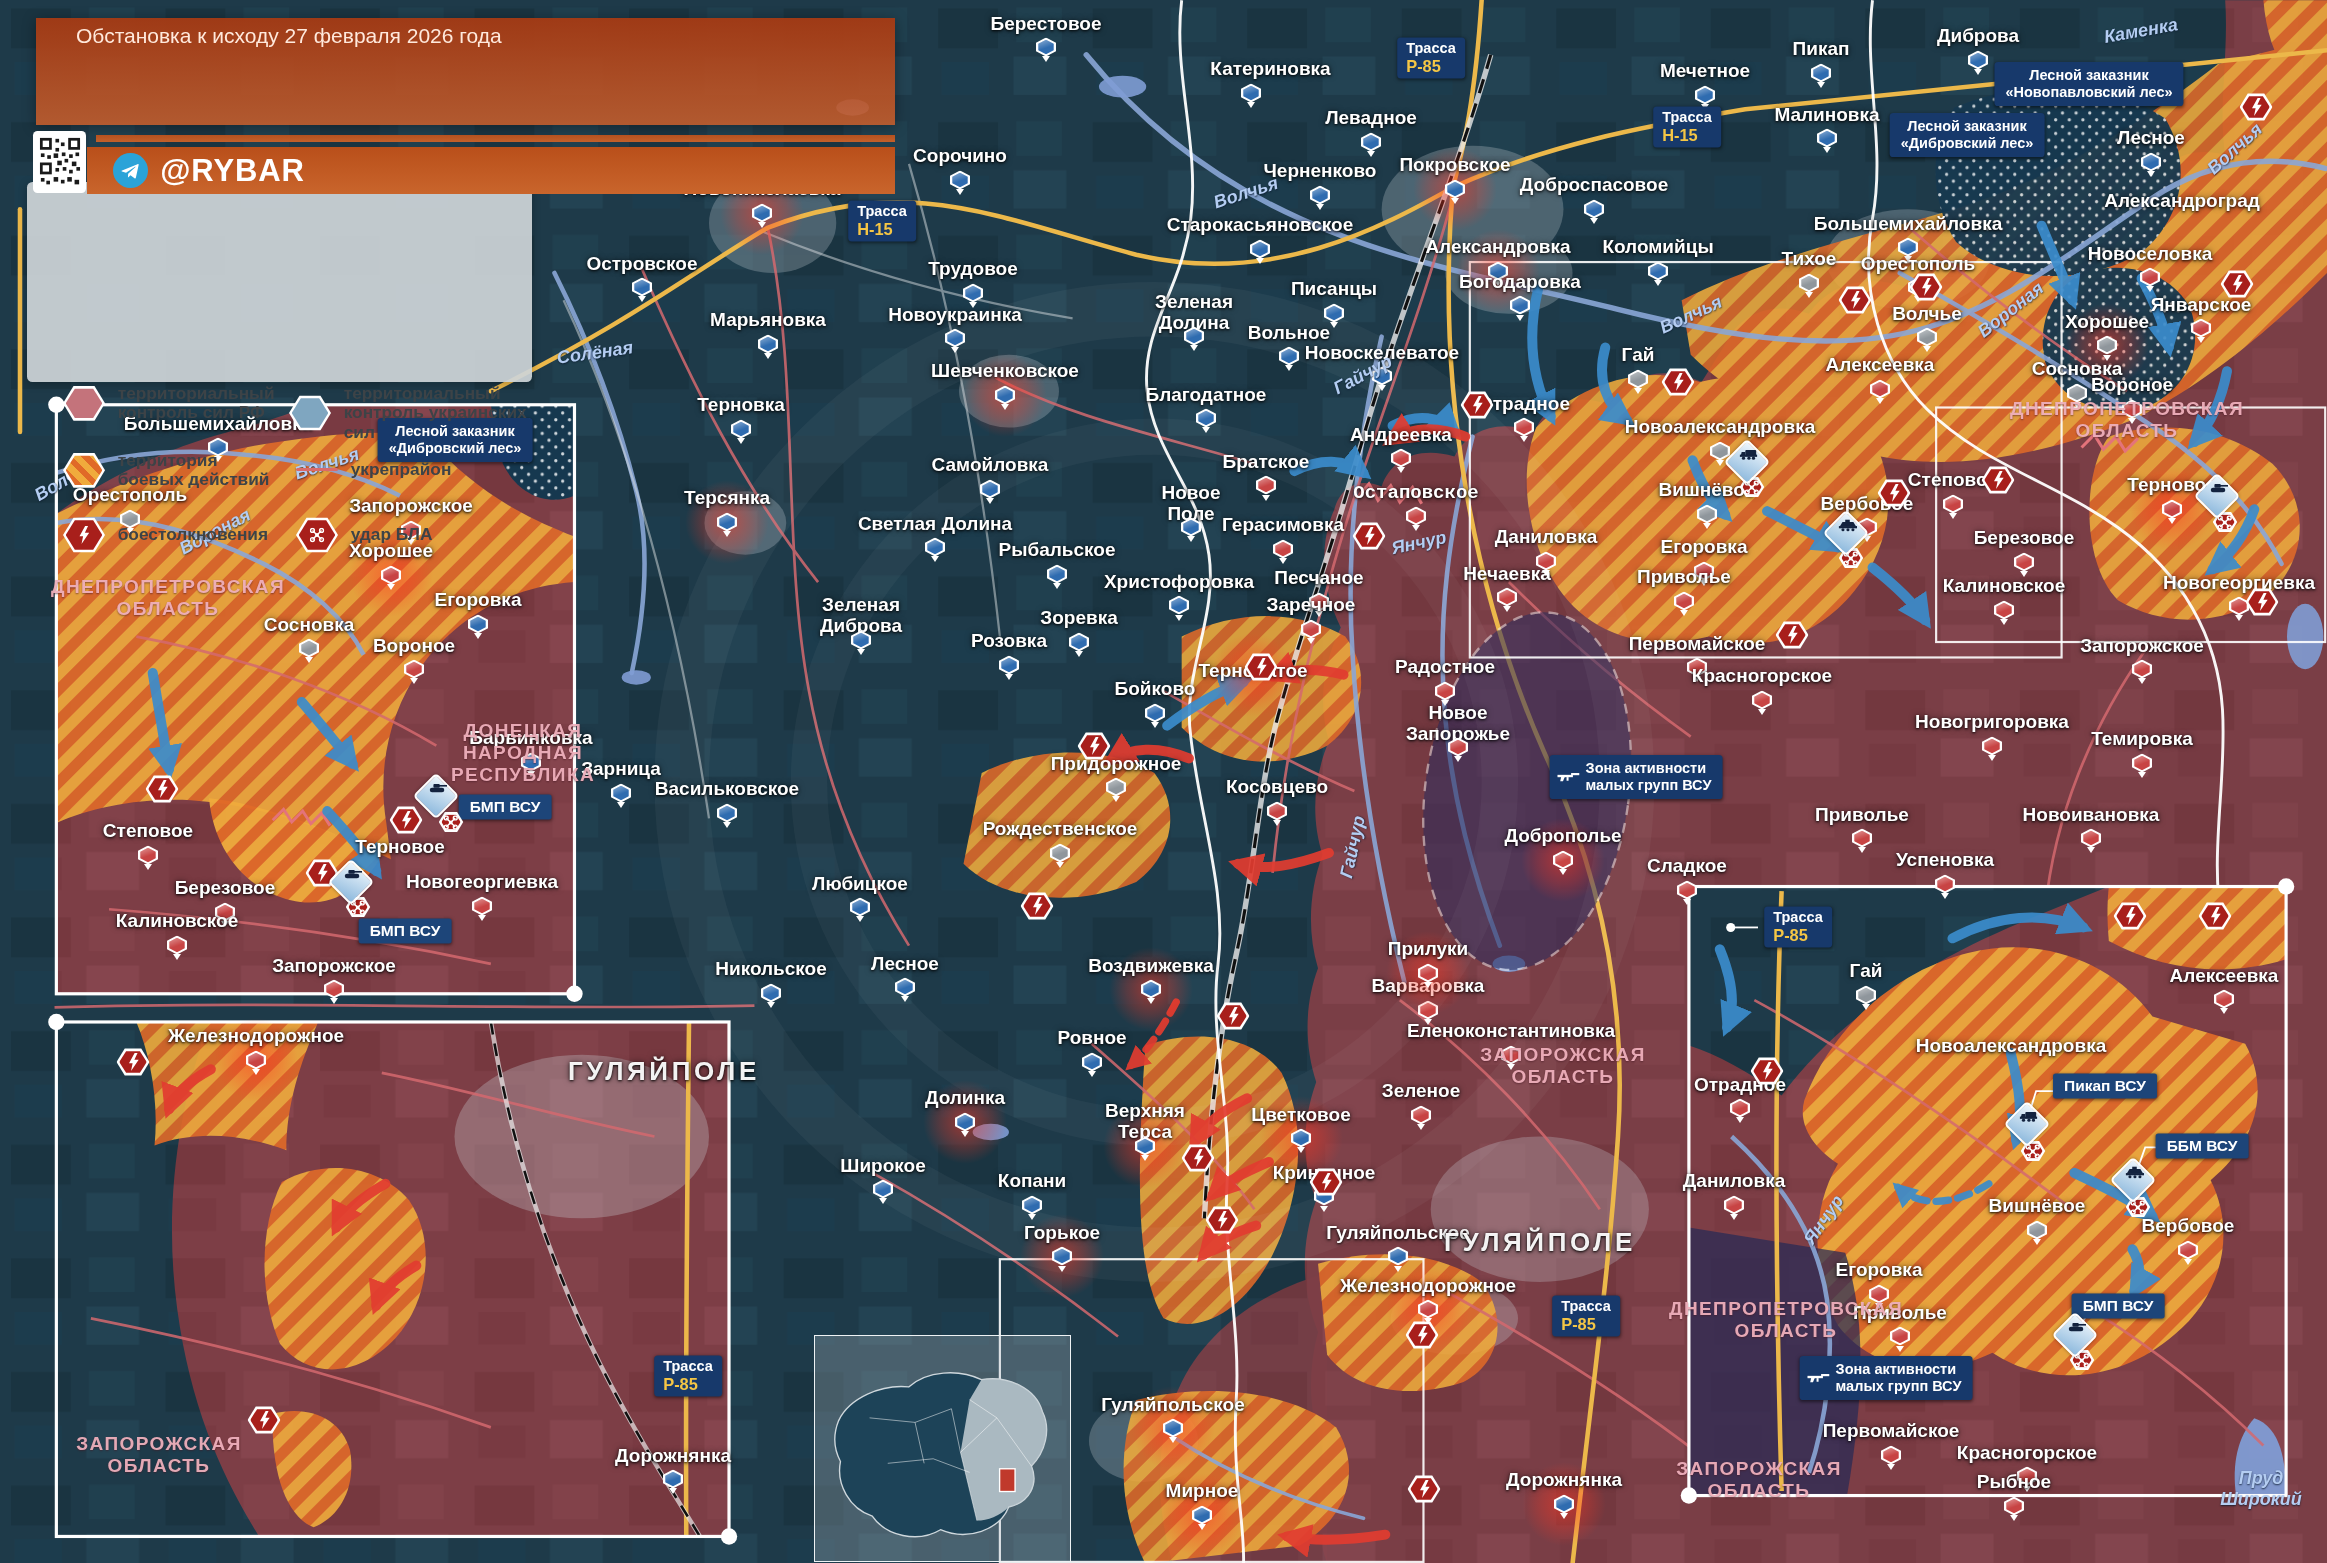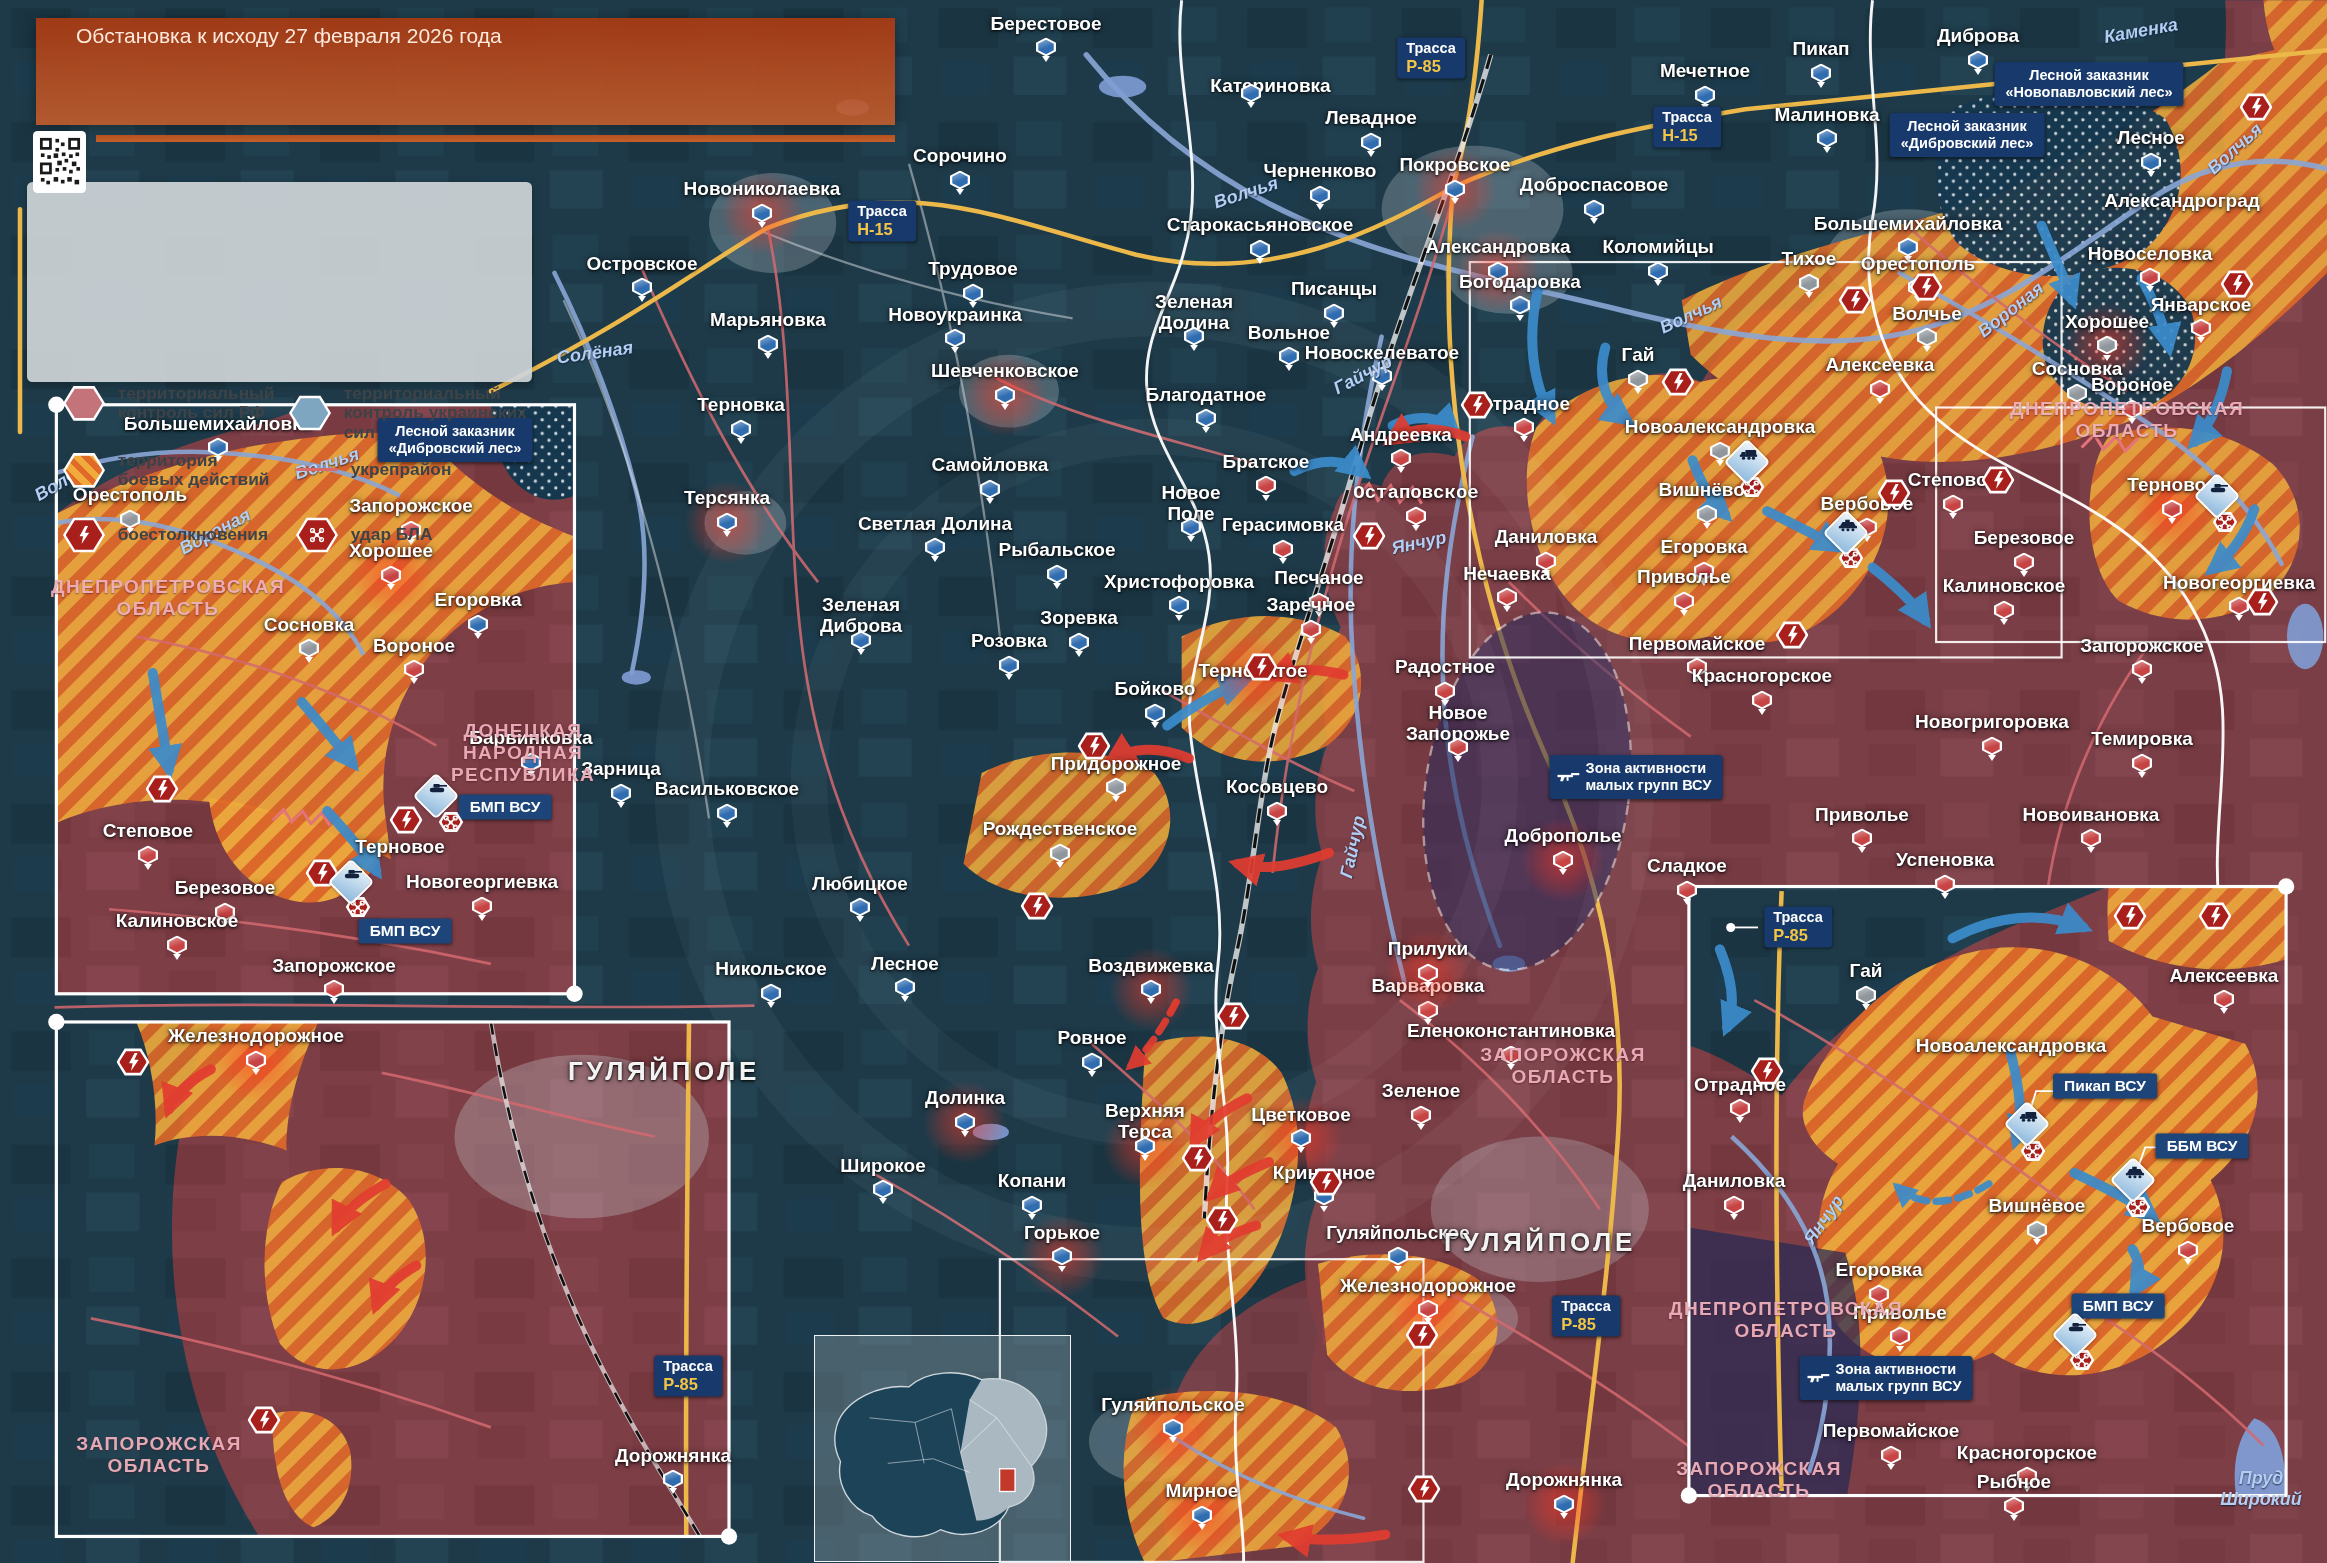--- a/index.html
+++ b/index.html
@@ -416,21 +416,21 @@
       <div class="town" style="left: 1057px; top: 550px;">Рыбальское</div>
       <div class="pin" style="left: 1057px; top: 574px;">
         <i style="background: linear-gradient(160deg, rgba(255, 255, 255, 0.45), rgba(255, 255, 255, 0) 55%) rgb(47, 108, 176);"></i>
       </div>
       <div class="ptr" style="left: 1057px; top: 583px;"></div>
       <div class="town" style="left: 1179px; top: 582px;">Христофоровка</div>
       <div class="pin" style="left: 1179px; top: 605px;">
         <i style="background: linear-gradient(160deg, rgba(255, 255, 255, 0.45), rgba(255, 255, 255, 0) 55%) rgb(47, 108, 176);"></i>
       </div>
       <div class="ptr" style="left: 1179px; top: 615px;"></div>
-      <div class="town" style="left: 1251px; top: 86px; padding-left: 39px;">Катериновка</div>
+      <div class="town" style="left: 1251px; top: 69px; padding-left: 39px;">Катериновка</div>
       <div class="pin" style="left: 1251px; top: 93px;">
         <i style="background: linear-gradient(160deg, rgba(255, 255, 255, 0.45), rgba(255, 255, 255, 0) 55%) rgb(47, 108, 176);"></i>
       </div>
       <div class="ptr" style="left: 1251px; top: 102px;"></div>
       <div class="town" style="left: 1371px; top: 118px;">Левадное</div>
       <div class="pin" style="left: 1371px; top: 142px;">
         <i style="background: linear-gradient(160deg, rgba(255, 255, 255, 0.45), rgba(255, 255, 255, 0) 55%) rgb(47, 108, 176);"></i>
       </div>
       <div class="ptr" style="left: 1371px; top: 151px;"></div>
       <div class="town" style="left: 1320px; top: 171px;">Черненково</div>
@@ -1454,20 +1454,28 @@
       <path d="M60,90 L110,95 L150,80 M80,140 L130,135 L170,150 M110,95 L120,140 M150,80 L160,128 L178,203 M170,70 L200,90 L238,143 M200,90 L160,128"></path>
     </g>
     <rect x="203" y="146" width="17" height="25" fill="#c0392b" stroke="#fff" stroke-width="1.5"></rect>
   </svg>
 </div>
 
 <div id="title-panel">
   <h2>Обстановка к исходу 27 февраля 2026 года</h2>
 </div>
 <div id="rybar-strip"></div>
+<div id="rybar-bar">
+  <span class="tg">
+    <svg viewBox="0 0 24 24">
+          <path fill="#fff" d="M21,4 L2.5,11.3 C1.6,11.7 1.6,12.3 2.4,12.5 L7.2,14 L18,7 C18.5,6.7 19,6.9 18.6,7.2 L9.8,15.2 L9.5,19.8 C9.9,19.8 10.1,19.6 10.4,19.3 L12.6,17.2 L17.4,20.7 C18.3,21.2 18.9,20.9 19.1,19.9 L22.3,5.1 C22.6,3.9 21.9,3.4 21,4 Z"></path>
+        </svg>
+  </span>
+  <span class="ch">@RYBAR</span>
+</div>
 <div id="qr">
   <svg viewBox="0 0 46 56">
     <g fill="#1a1a1a">
       <rect x="1" y="1" width="13" height="13"></rect>
           <rect x="32" y="1" width="13" height="13"></rect>
           <rect x="1" y="28" width="13" height="13"></rect>
       <rect x="4" y="4" width="7" height="7" fill="#fff"></rect>
           <rect x="35" y="4" width="7" height="7" fill="#fff"></rect>
           <rect x="4" y="31" width="7" height="7" fill="#fff"></rect>
       <rect x="18" y="2" width="4" height="4"></rect>

